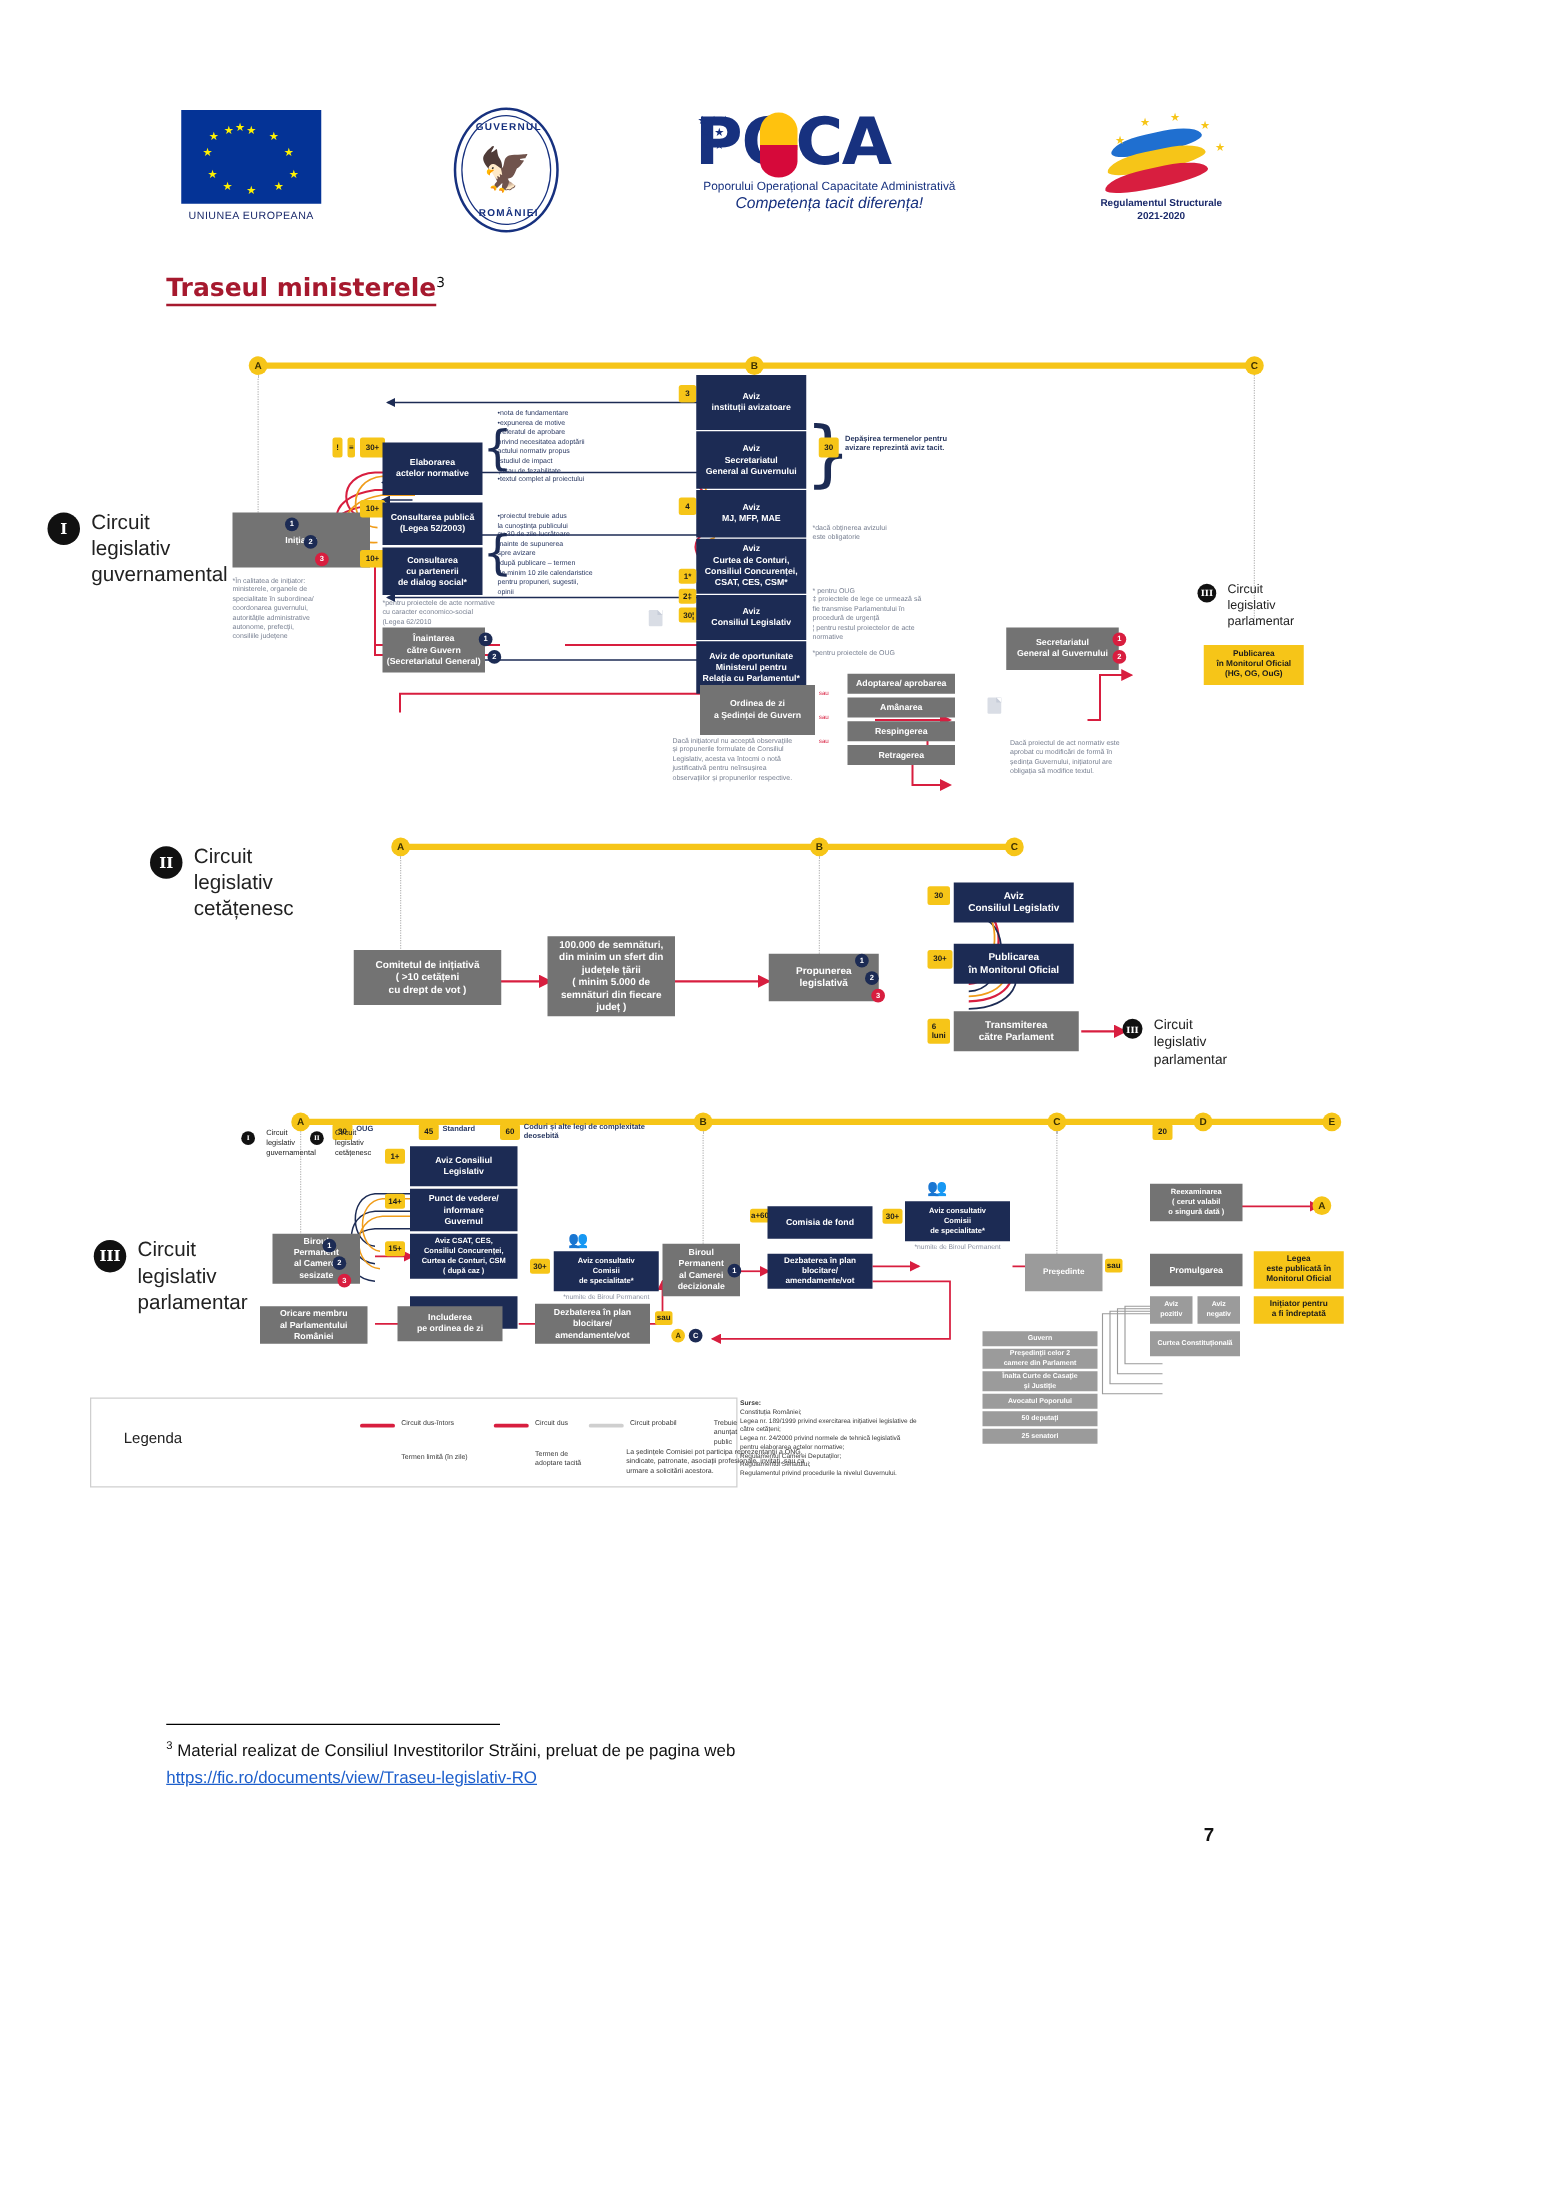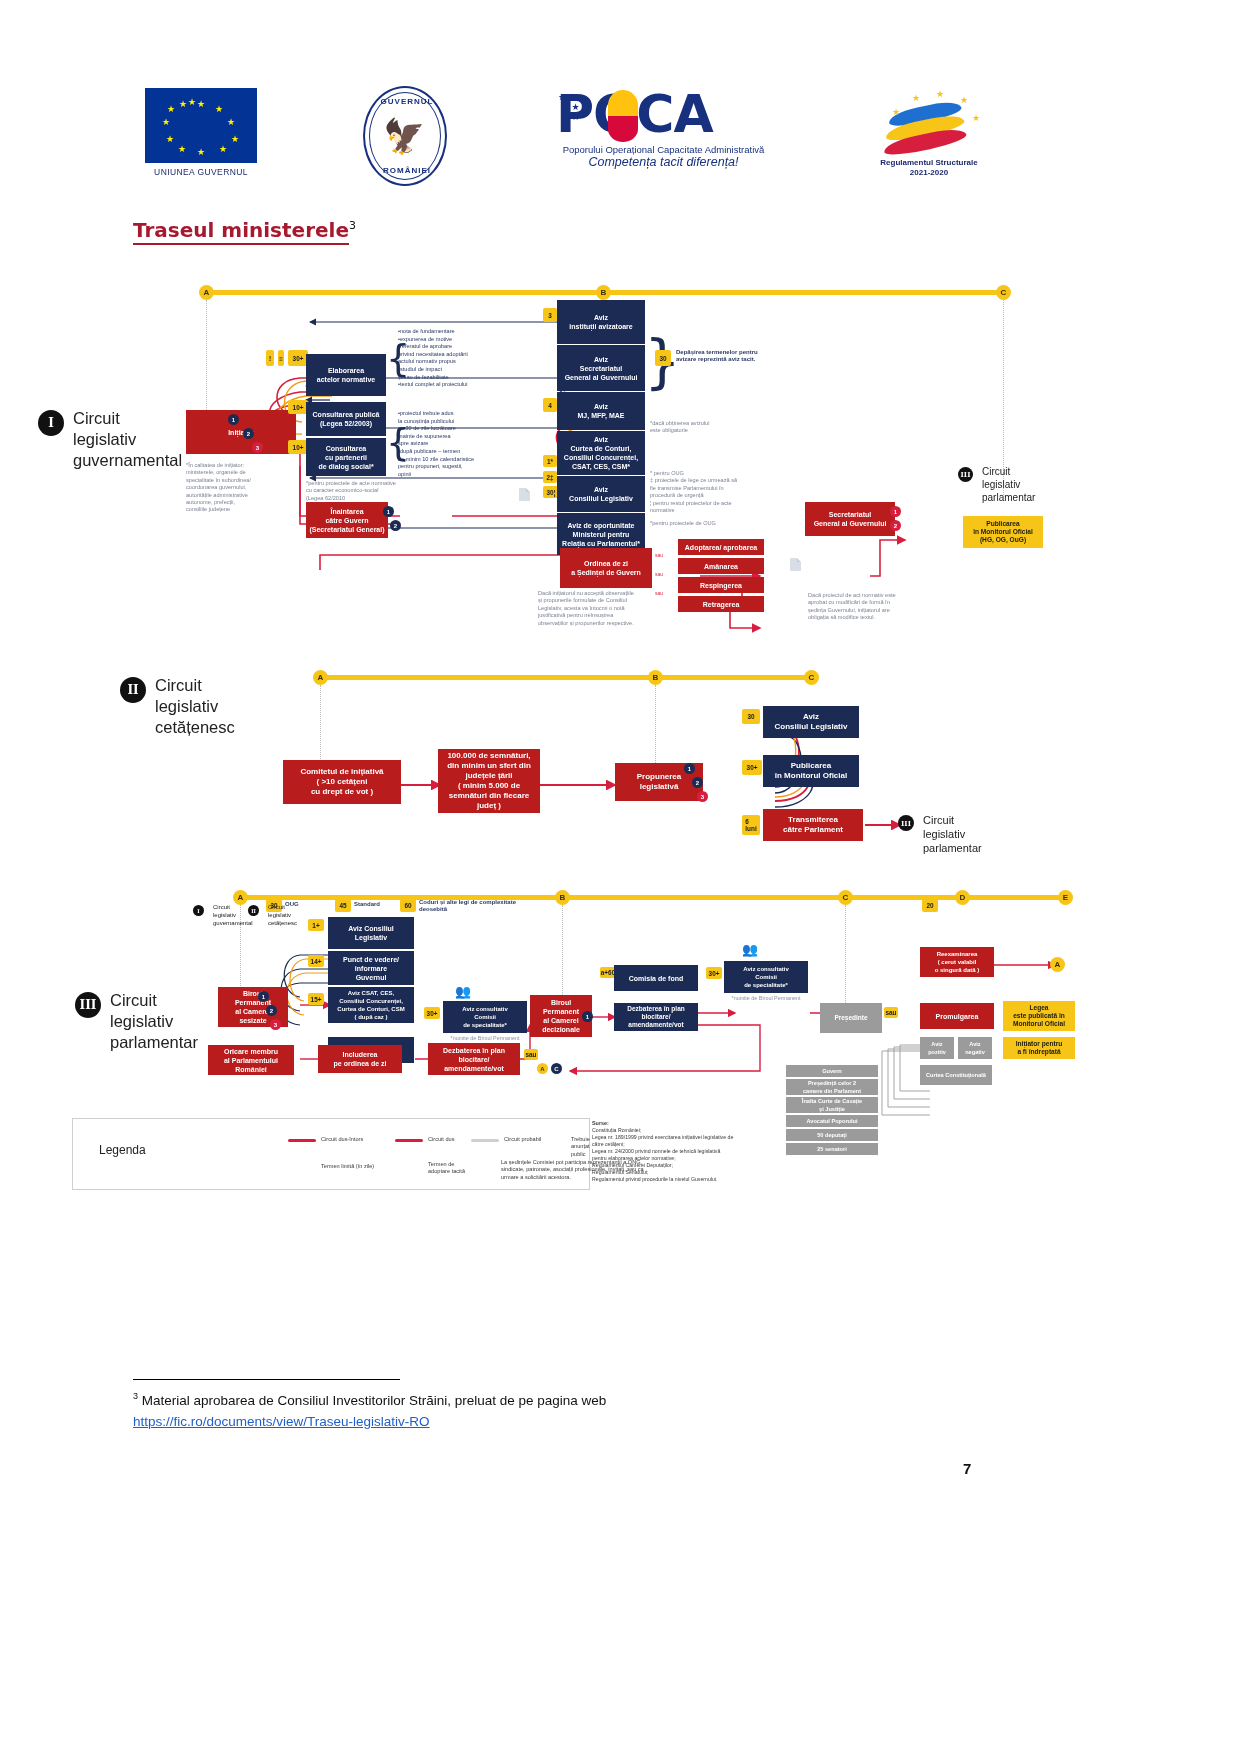--- a/index.html
+++ b/index.html
@@ -47,21 +47,21 @@
                display:flex;align-items:center;justify-content:center;font-family:"DejaVu Serif",serif;flex:0 0 auto;margin-top:2px;}
   .sect-txt{font-size:16.5px;line-height:21px;color:#222;font-family:"Liberation Sans",sans-serif;}
 
   .tl{position:absolute;height:5px;background:#F6C518;border-radius:3px;}
   .tl-node{position:absolute;width:15px;height:15px;border-radius:50%;background:#F6C518;color:#3b3000;font-size:8px;
            font-weight:bold;display:flex;align-items:center;justify-content:center;}
   .tl-drop{position:absolute;width:1px;border-left:1px dotted #bbb;}
 
   .nb{position:absolute;background:#1C2B54;color:#fff;font-size:7px;font-weight:bold;line-height:9px;text-align:center;
       display:flex;align-items:center;justify-content:center;padding:3px;box-sizing:border-box;}
-  .rb{position:absolute;background:#b91c1c;color:#fff;font-size:7px;font-weight:bold;line-height:9px;text-align:center;
+  .rb{position:absolute;background:#737373;color:#fff;font-size:7px;font-weight:bold;line-height:9px;text-align:center;
       display:flex;align-items:center;justify-content:center;padding:3px;box-sizing:border-box;}
   .gb{position:absolute;background:#9B9B9B;color:#fff;font-size:5.6px;font-weight:bold;line-height:8px;text-align:center;
       display:flex;align-items:center;justify-content:center;padding:2px;box-sizing:border-box;}
   .yb{position:absolute;background:#F6C518;color:#1b1b1b;font-size:6.6px;font-weight:bold;line-height:8px;text-align:center;
       display:flex;align-items:center;justify-content:center;padding:2px;box-sizing:border-box;}
   .ytag{position:absolute;background:#F6C518;color:#1b1b1b;font-size:6.4px;font-weight:bold;
         display:flex;align-items:center;justify-content:center;border-radius:2px;}
   .circnum{position:absolute;width:11px;height:11px;border-radius:50%;background:#1C2B54;color:#fff;font-size:6px;
            font-weight:bold;display:flex;align-items:center;justify-content:center;}
   .circnum.r{background:#D81E3F;}
@@ -115,21 +115,21 @@
         <span class="eu-star" style="left:86px;top:47px;">★</span>
         <span class="eu-star" style="left:74px;top:57px;">★</span>
         <span class="eu-star" style="left:52px;top:60px;">★</span>
         <span class="eu-star" style="left:33px;top:57px;">★</span>
         <span class="eu-star" style="left:21px;top:47px;">★</span>
         <span class="eu-star" style="left:17px;top:30px;">★</span>
         <span class="eu-star" style="left:22px;top:17px;">★</span>
         <span class="eu-star" style="left:34px;top:12px;">★</span>
         <span class="eu-star" style="left:43px;top:10px;">★</span>
       </div>
-      <div class="eu-cap">UNIUNEA GUVERNUL</div>
+      <div class="eu-cap">UNIUNEA EUROPEANA</div>
     </div>
 
     <div class="logo gov-logo">
       <div class="gov-oval">
         <div class="gov-top">GUVERNUL</div>
         <div class="gov-eagle">🦅</div>
         <div class="gov-bot">ROMÂNIEI</div>
       </div>
     </div>
 
@@ -507,20 +507,20 @@
     <span>Legea nr. 24/2000 privind normele de tehnică legislativă</span><br>
     <span>pentru elaborarea actelor normative;</span><br>
     <span>Regulamentul Camerei Deputaților;</span><br>
     <span>Regulamentul Senatului;</span><br>
     <span>Regulamentul privind procedurile la nivelul Guvernului.</span>
   </div>
 
   <div class="fn-rule"></div>
   <div class="footnote">
     <sup>3</sup>
-    <span>Material aprobarea de Consiliul Investitorilor Străini, preluat de pe pagina web</span>
+    <span>Material realizat de Consiliul Investitorilor Străini, preluat de pe pagina web</span>
     <a class="fn-link" href="#">https://fic.ro/documents/view/Traseu-legislativ-RO</a>
   </div>
 
   <div class="pageno">7</div>
 
 
 </div>
 
 </body></html>

